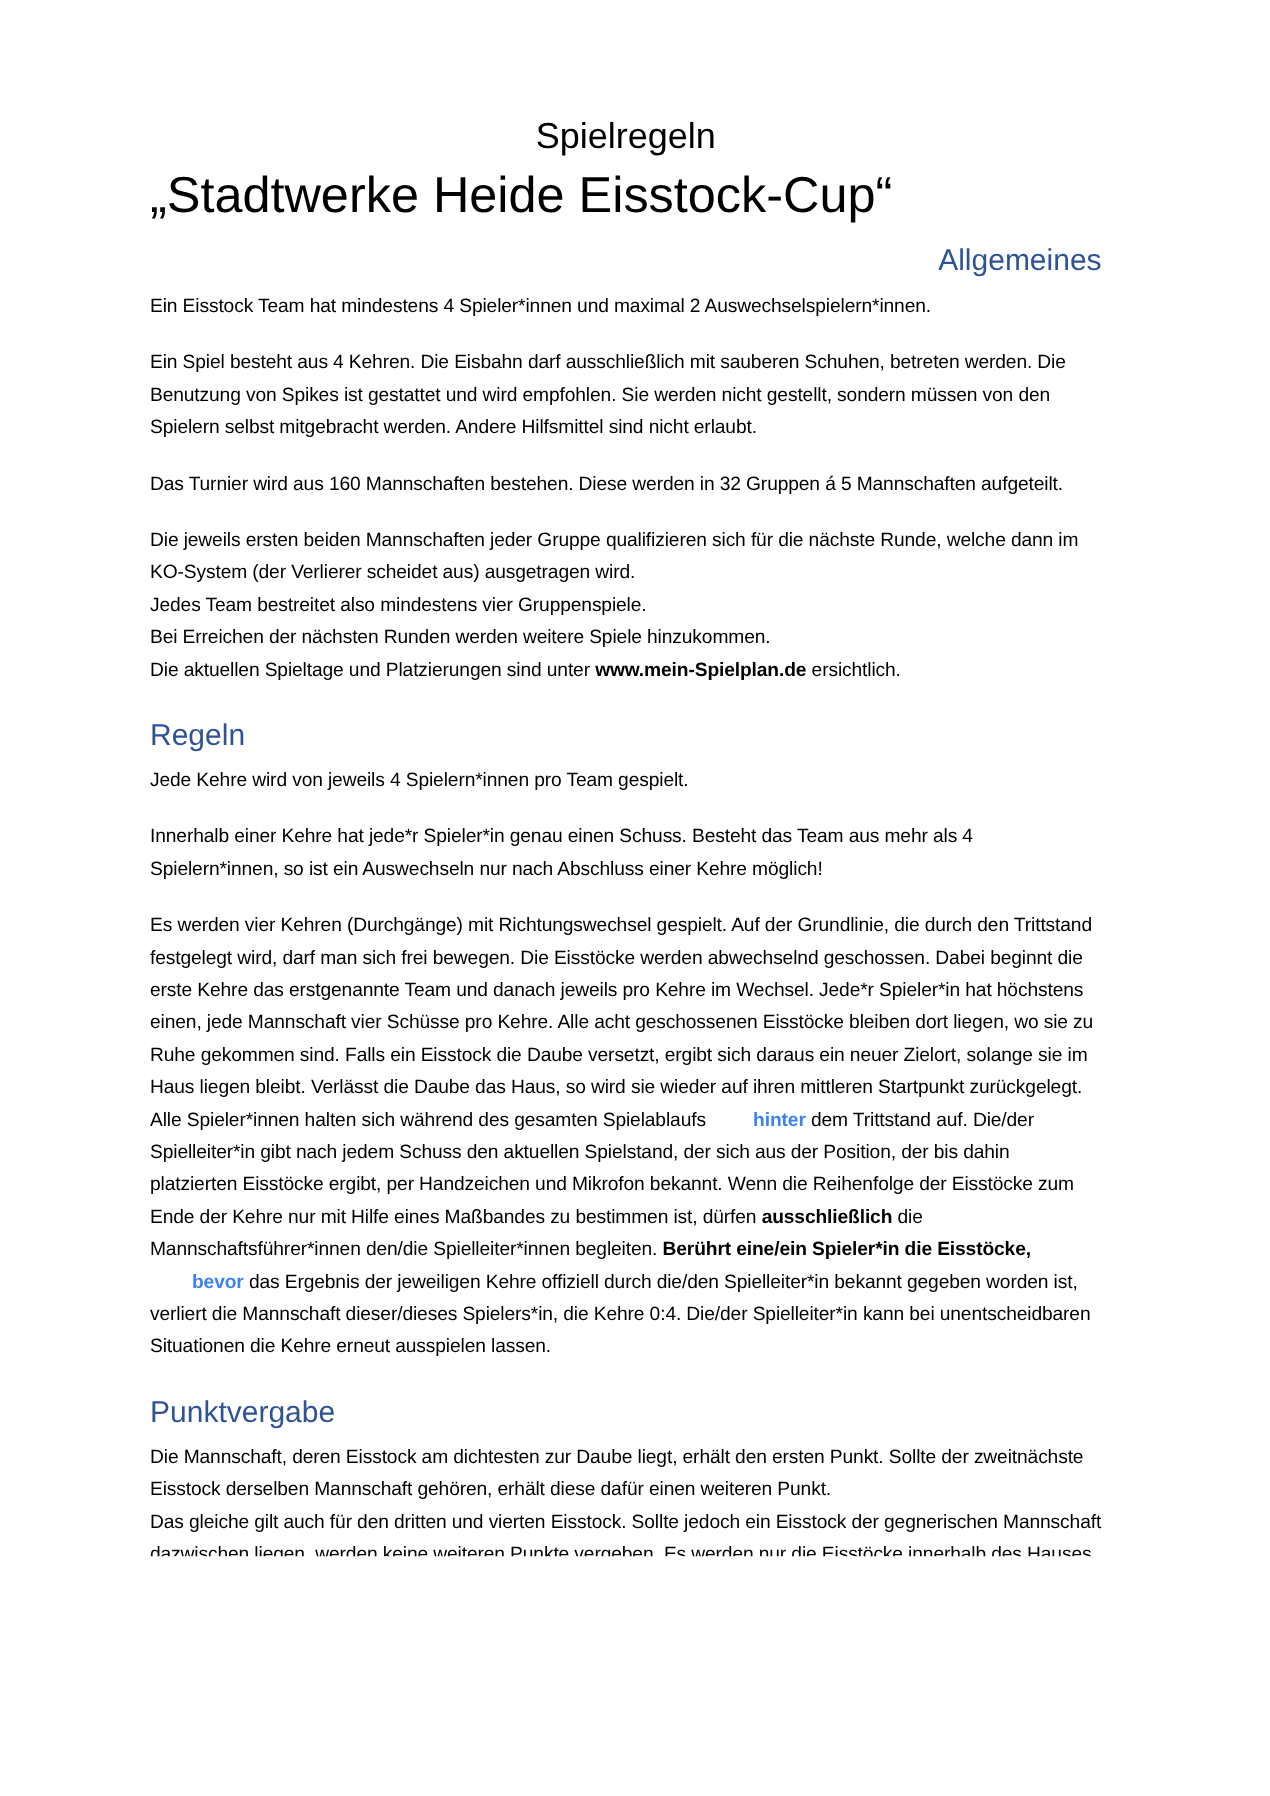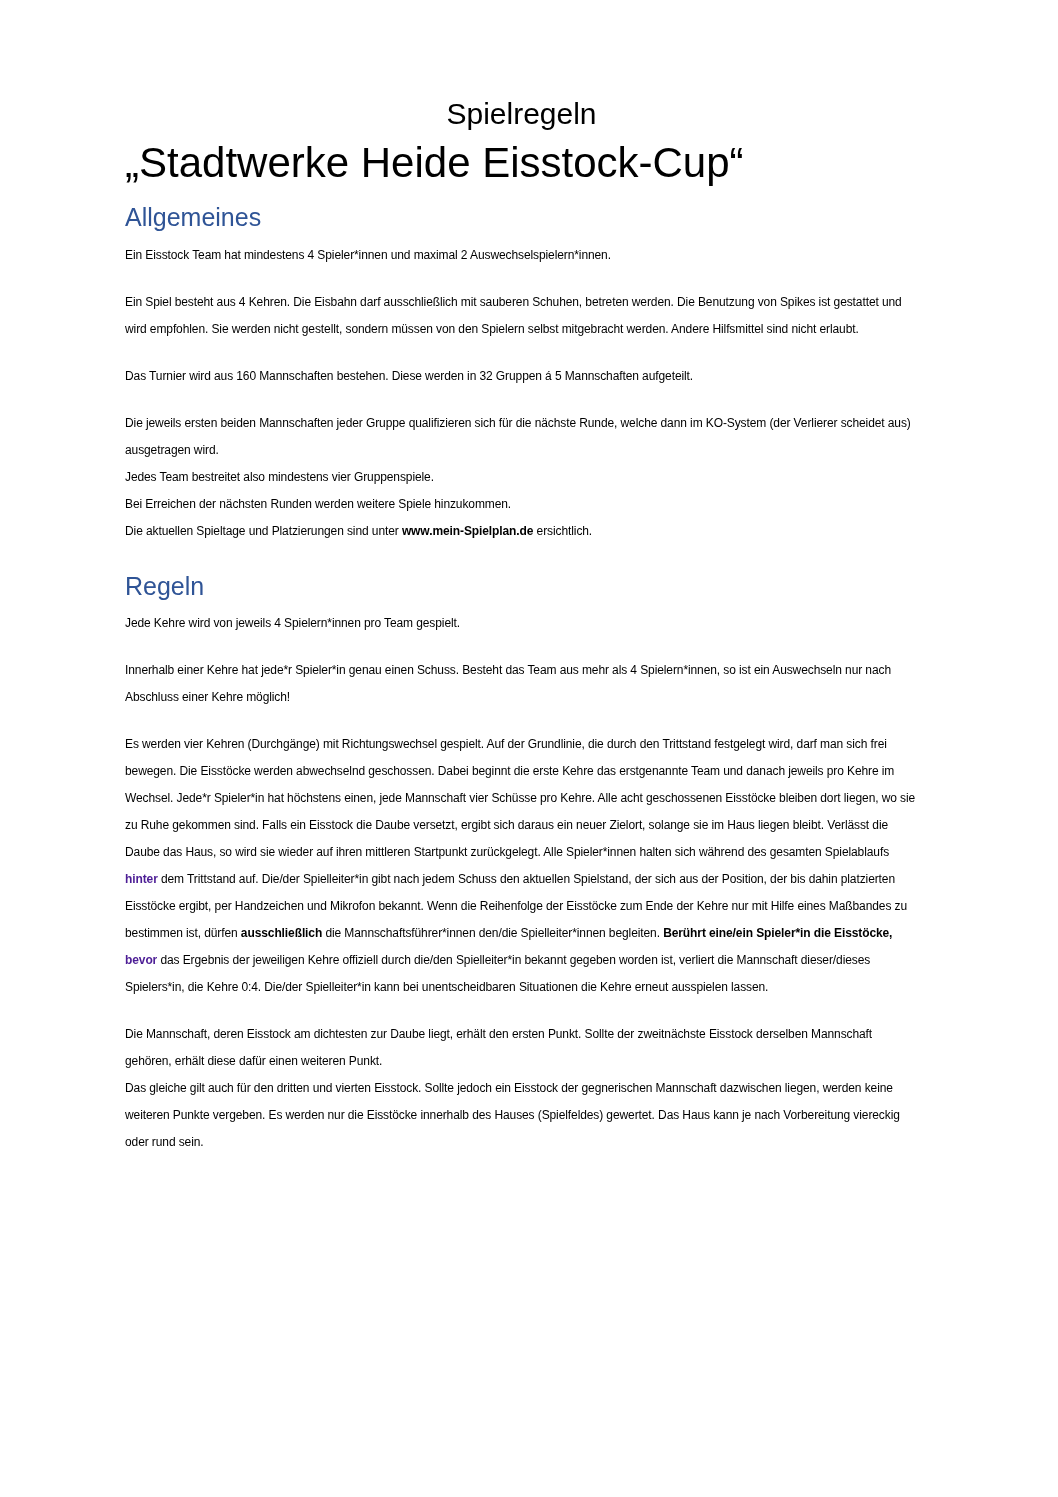--- a/index.html
+++ b/index.html
@@ -33,42 +33,43 @@
     color: #000000;
     margin: 0 0 10px 0;
   }
   .section-heading {
     font-size: 25px;
     font-weight: 400;
     color: #2F5496;
     margin: 26px 0 8px 0;
     line-height: 1.25;
   }
-  .section-heading:first-child { margin-top: 14px; }
+  .section-heading:first-child { margin-top: 14px; text-align: right; }
   p.body-par {
-    font-size: 12px;
+    font-size: 16px;
     line-height: 27px;
     letter-spacing: -0.1px;
     margin: 0 0 20px 0;
   }
   p.body-par:last-child { margin-bottom: 0; }
   .bold { font-weight: 700; }
-  .red  { color: #4c1d95; }
+  .red  { color: #3b82f6; margin-left: 35px; }
 </style>
 </head>
 <body>
 
 <div class="page">
   <div class="subtitle">Spielregeln</div>
   <h1 class="title">„Stadtwerke Heide Eisstock-Cup“</h1>
   <main id="sections">
       <h2 class="section-heading">Allgemeines</h2>
       <p class="body-par"><span>Ein Eisstock Team hat mindestens 4 Spieler*innen und maximal 2 Auswechselspielern*innen.</span><br></p>
       <p class="body-par"><span>Ein Spiel besteht aus 4 Kehren. Die Eisbahn darf ausschließlich mit sauberen Schuhen, betreten werden. Die Benutzung von Spikes ist gestattet und wird empfohlen. Sie werden nicht gestellt, sondern müssen von den Spielern selbst mitgebracht werden. Andere Hilfsmittel sind nicht erlaubt.</span></p>
       <p class="body-par"><span>Das Turnier wird aus 160 Mannschaften bestehen. Diese werden in 32 Gruppen á 5 Mannschaften aufgeteilt.</span></p>
       <p class="body-par"><span>Die jeweils ersten beiden Mannschaften jeder Gruppe qualifizieren sich für die nächste Runde, welche dann im KO-System (der Verlierer scheidet aus) ausgetragen wird.</span><br><span>Jedes Team bestreitet also mindestens vier Gruppenspiele.</span><br><span>Bei Erreichen der nächsten Runden werden weitere Spiele hinzukommen.</span><br><span>Die aktuellen Spieltage und Platzierungen sind unter </span><span class="bold">www.mein-Spielplan.de</span><span> ersichtlich.</span></p>
       <h2 class="section-heading">Regeln</h2>
       <p class="body-par"><span>Jede Kehre wird von jeweils 4 Spielern*innen pro Team gespielt.</span></p>
       <p class="body-par"><span>Innerhalb einer Kehre hat jede*r Spieler*in genau einen Schuss. Besteht das Team aus mehr als 4 Spielern*innen, so ist ein Auswechseln nur nach Abschluss einer Kehre möglich!</span></p>
       <p class="body-par"><span>Es werden vier Kehren (Durchgänge) mit Richtungswechsel gespielt. Auf der Grundlinie, die durch den Trittstand festgelegt wird, darf man sich frei bewegen. Die Eisstöcke werden abwechselnd geschossen. Dabei beginnt die erste Kehre das erstgenannte Team und danach jeweils pro Kehre im Wechsel. Jede*r Spieler*in hat höchstens einen, jede Mannschaft vier Schüsse pro Kehre. Alle acht geschossenen Eisstöcke bleiben dort liegen, wo sie zu Ruhe gekommen sind. Falls ein Eisstock die Daube versetzt, ergibt sich daraus ein neuer Zielort, solange sie im Haus liegen bleibt. Verlässt die Daube das Haus, so wird sie wieder auf ihren mittleren Startpunkt zurückgelegt. Alle Spieler*innen halten sich während des gesamten Spielablaufs </span><span class="bold red">hinter</span><span> dem Trittstand auf. Die/der Spielleiter*in gibt nach jedem Schuss den aktuellen Spielstand, der sich aus der Position, der bis dahin platzierten Eisstöcke ergibt, per Handzeichen und Mikrofon bekannt. Wenn die Reihenfolge der Eisstöcke zum Ende der Kehre nur mit Hilfe eines Maßbandes zu bestimmen ist, dürfen </span><span class="bold">ausschließlich</span><span> die Mannschaftsführer*innen den/die Spielleiter*innen begleiten. </span><span class="bold">Berührt eine/ein Spieler*in die Eisstöcke, </span><span class="bold red">bevor</span><span> das Ergebnis der jeweiligen Kehre offiziell durch die/den Spielleiter*in bekannt gegeben worden ist, verliert die Mannschaft dieser/dieses Spielers*in, die Kehre 0:4. Die/der Spielleiter*in kann bei unentscheidbaren Situationen die Kehre erneut ausspielen lassen.</span></p>
+      <h2 class="section-heading">Punktvergabe</h2>
       <p class="body-par"><span>Die Mannschaft, deren Eisstock am dichtesten zur Daube liegt, erhält den ersten Punkt. Sollte der zweitnächste Eisstock derselben Mannschaft gehören, erhält diese dafür einen weiteren Punkt.</span><br><span>Das gleiche gilt auch für den dritten und vierten Eisstock. Sollte jedoch ein Eisstock der gegnerischen Mannschaft dazwischen liegen, werden keine weiteren Punkte vergeben. Es werden nur die Eisstöcke innerhalb des Hauses (Spielfeldes) gewertet. Das Haus kann je nach Vorbereitung viereckig oder rund sein.</span></p>
     </main>
 </div>
 
 </body></html>

